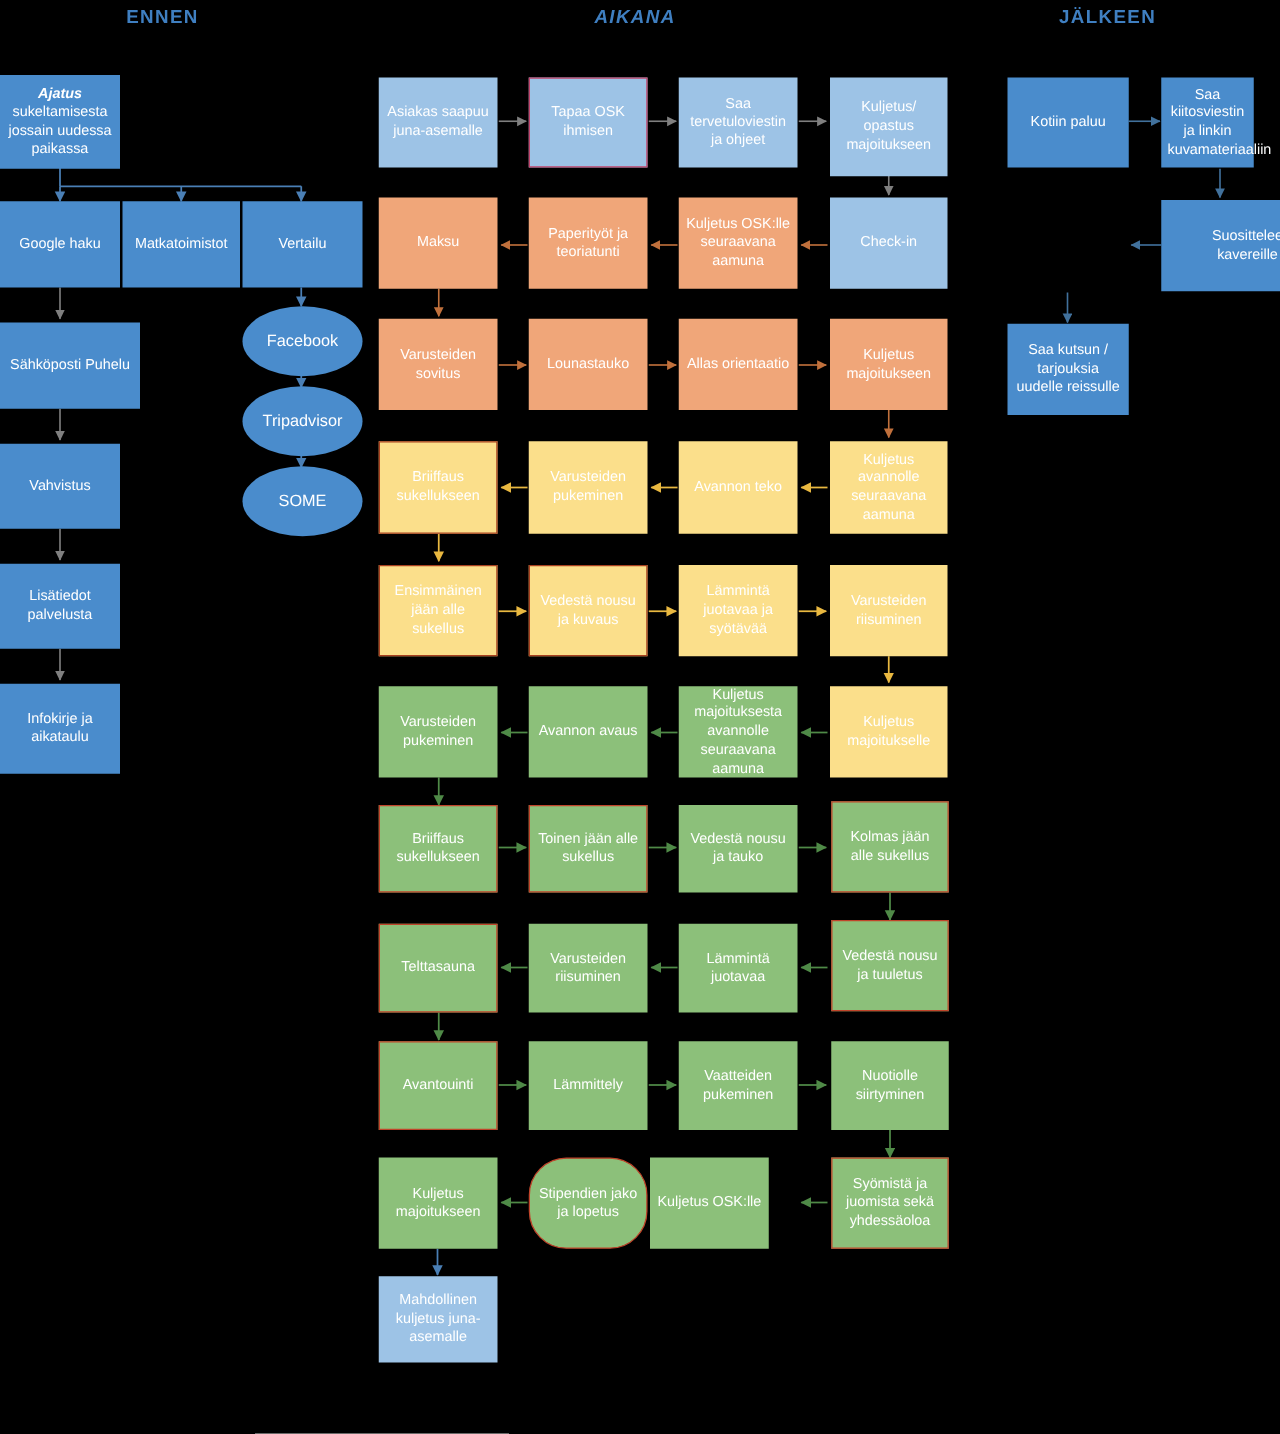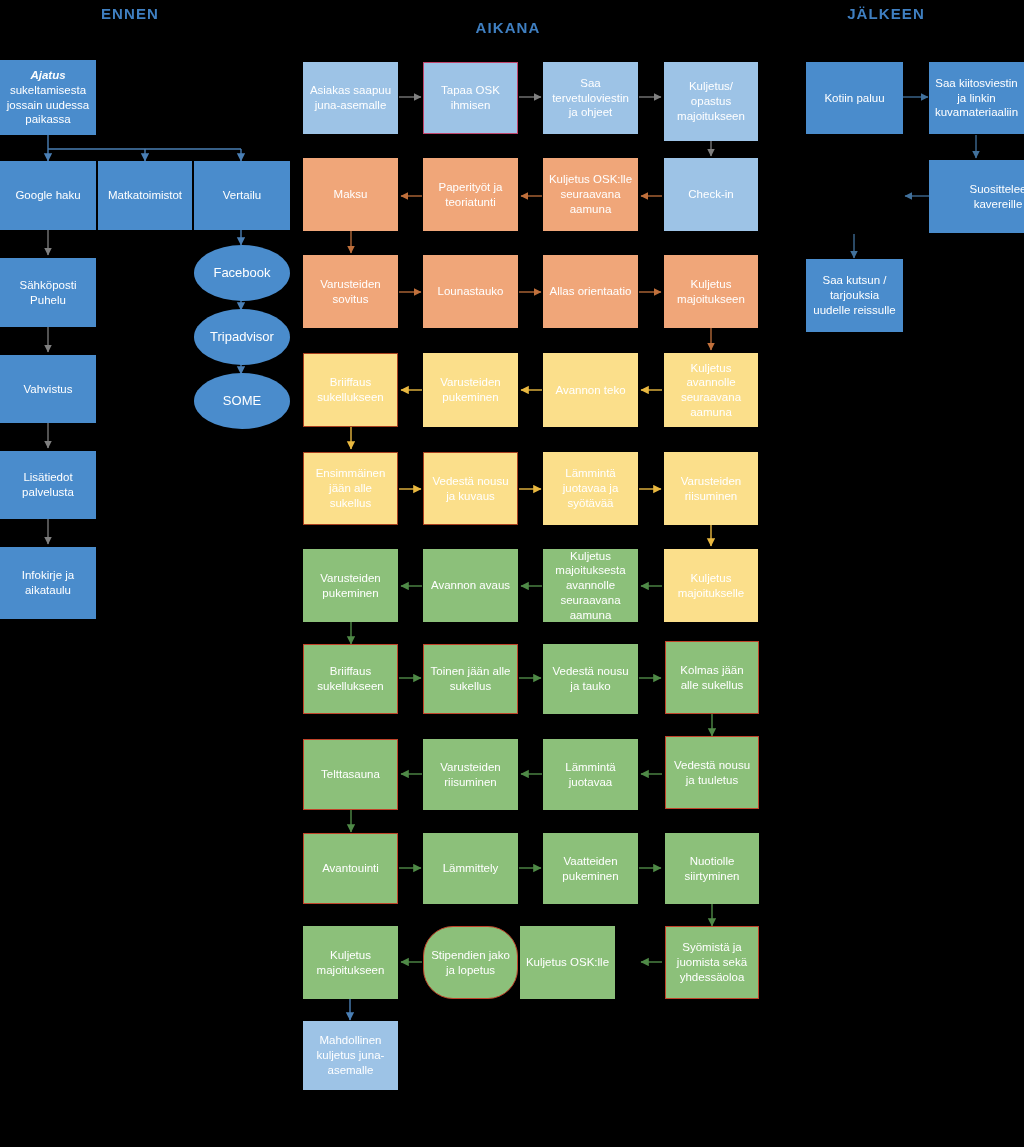--- a/index.html
+++ b/index.html
@@ -66,21 +66,21 @@
   
   .conn{position:absolute;}
   svg.conn{overflow:visible;}
 </style>
 </head>
 <body>
 
 <div id="canvas">
 
   <div class="col-head" style="left:60px;top:5px;width:140px;">ENNEN</div>
-  <div class="col-head" style="left:438px;top:19px;width:140px;">AIKANA</div>
+  <div class="col-head" style="left:438px;top:5px;width:140px;font-style:italic;">AIKANA</div>
   <div class="col-head" style="left:816px;top:5px;width:140px;">JÄLKEEN</div>
 
   <svg class="conn" width="1024" height="1147" style="left:0;top:0;position:absolute;">
     <defs>
       <marker id="ar-blue" markerWidth="7" markerHeight="7" refX="5.6" refY="3" orient="auto">
         <path d="M0,0 L6,3 L0,6 z" fill="#4a7fb5"></path>
       </marker>
       <marker id="ar-dblue" markerWidth="7" markerHeight="7" refX="5.6" refY="3" orient="auto">
         <path d="M0,0 L6,3 L0,6 z" fill="#41719c"></path>
       </marker>
@@ -208,21 +208,21 @@
   <div class="node blue-dark" style="left:0px;top:161px;width:96px;height:69px;">
     <span>Google haku</span>
   </div>
   <div class="node blue-dark" style="left:98px;top:161px;width:94px;height:69px;">
     <span>Matkatoimistot</span>
   </div>
   <div class="node blue-dark" style="left:194px;top:161px;width:96px;height:69px;">
     <span>Vertailu</span>
   </div>
 
-  <div class="node blue-dark" style="left:0px;top:258px;width:96px;height:69px;">
+  <div class="node blue-dark" style="left:0px;top:258px;width:112px;height:69px;">
     <span>Sähköposti Puhelu</span>
   </div>
   <div class="node blue-dark" style="left:0px;top:355px;width:96px;height:68px;">
     <span>Vahvistus</span>
   </div>
   <div class="node blue-dark" style="left:0px;top:451px;width:96px;height:68px;">
     <span>Lisätiedot palvelusta</span>
   </div>
   <div class="node blue-dark" style="left:0px;top:547px;width:96px;height:72px;">
     <span>Infokirje ja aikataulu</span>
@@ -368,21 +368,21 @@
     <span>Syömistä ja juomista sekä yhdessäoloa</span>
   </div>
 
   <div class="node blue-light" style="left:303px;top:1021px;width:95px;height:69px;">
     <span>Mahdollinen kuljetus juna-asemalle</span>
   </div>
 
   <div class="node blue-dark" style="left:806px;top:62px;width:97px;height:72px;">
     <span>Kotiin paluu</span>
   </div>
-  <div class="node blue-dark" style="left:929px;top:62px;width:95px;height:72px;">
+  <div class="node blue-dark" style="left:929px;top:62px;width:74px;height:72px;">
     <span>Saa kiitosviestin ja linkin kuvamateriaaliin</span>
   </div>
 
   <div class="node blue-dark" style="left:929px;top:160px;width:106px;height:73px;padding-left:36px;">
     <span>Suosittelee kavereille</span>
   </div>
 
   <div class="node blue-dark" style="left:806px;top:259px;width:97px;height:73px;">
     <span>Saa kutsun / tarjouksia uudelle reissulle</span>
   </div>

